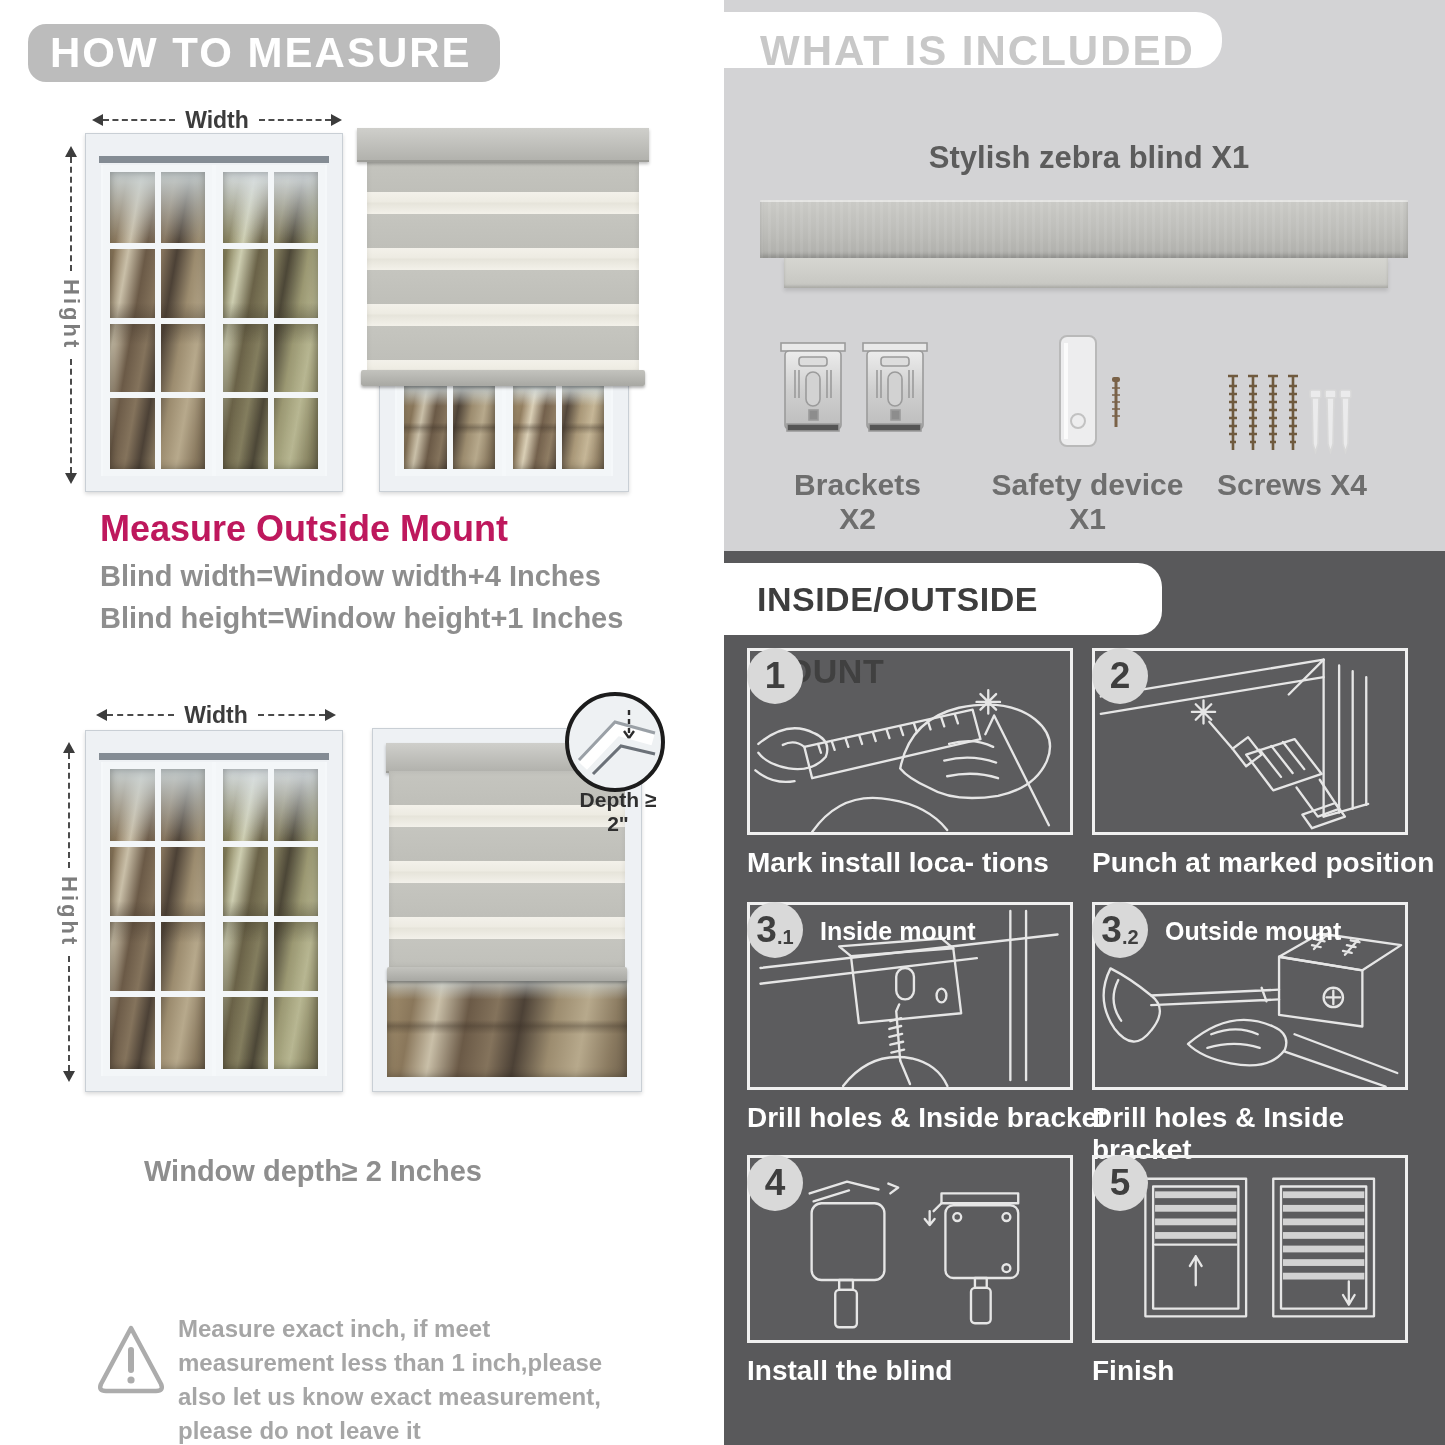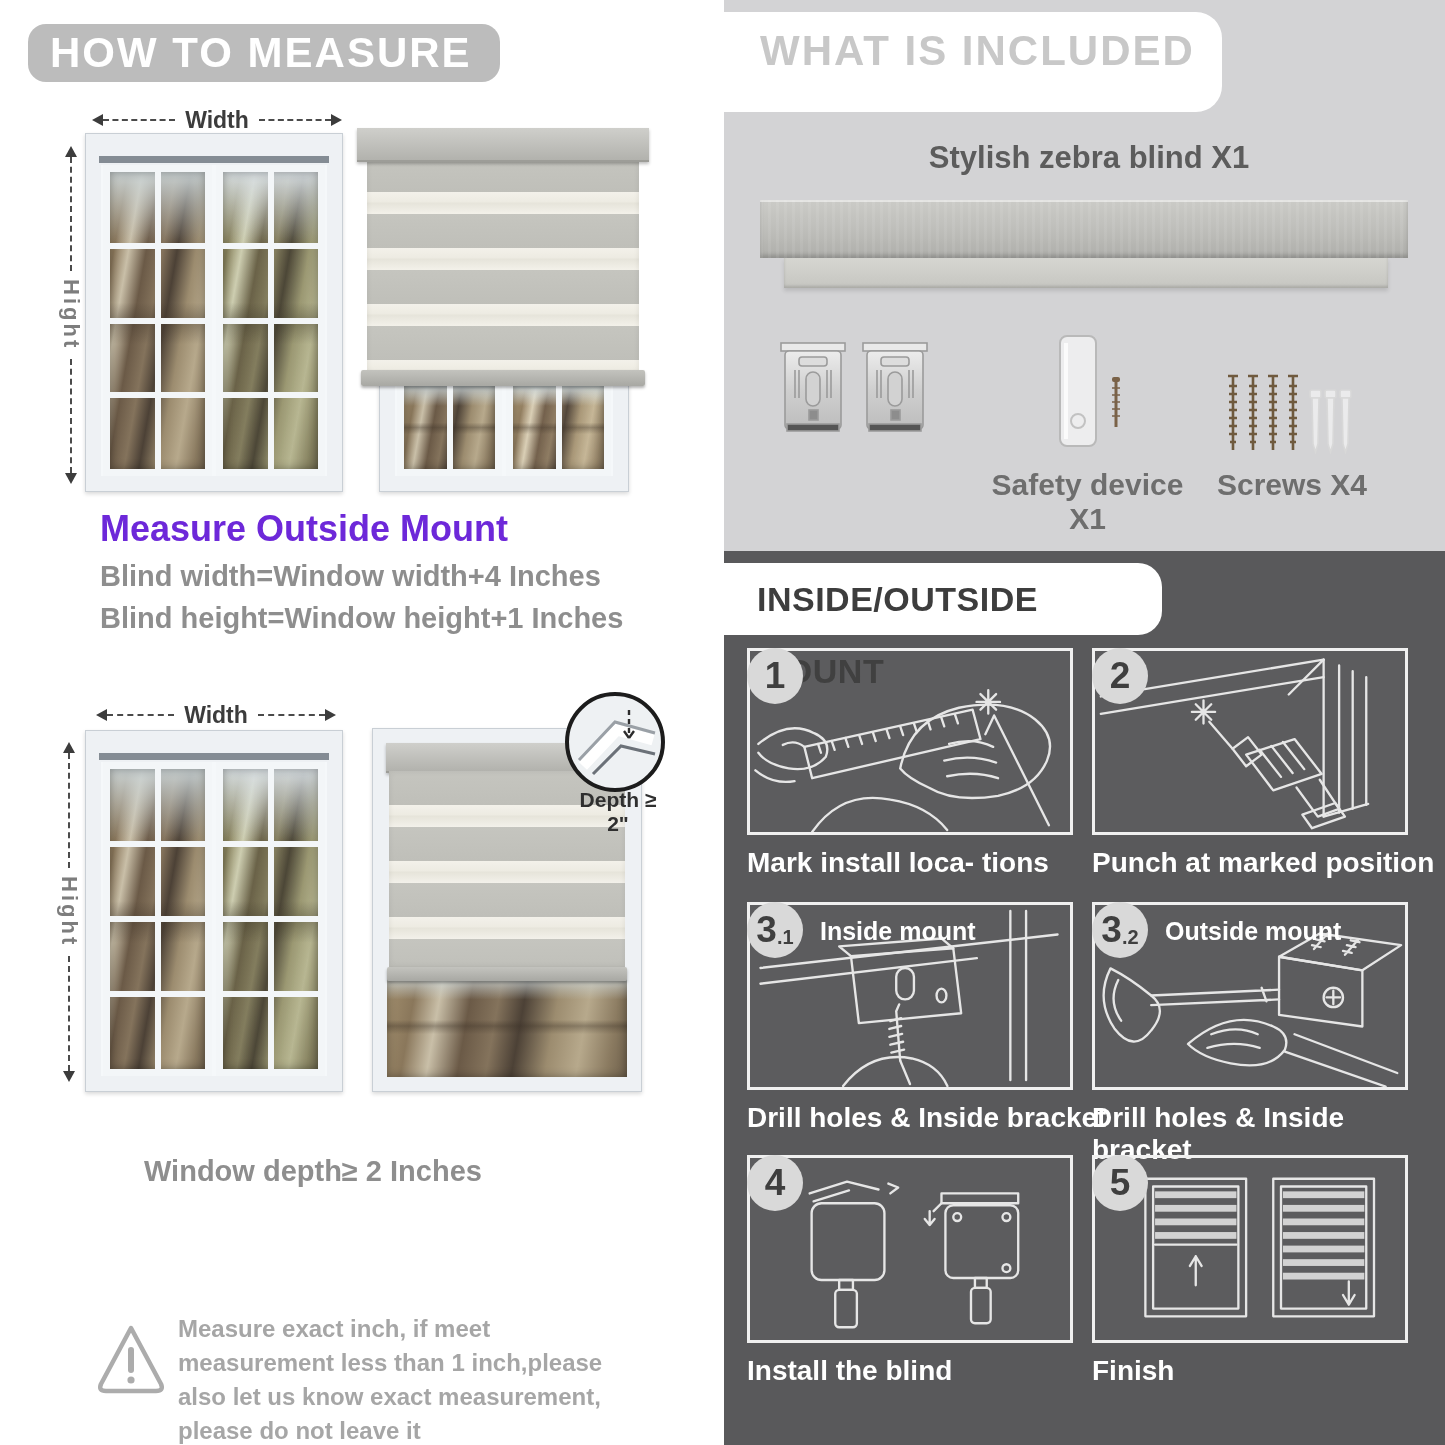--- a/index.html
+++ b/index.html
@@ -3,21 +3,21 @@
 <meta charset="utf-8">
 <style>
   html,body{margin:0;padding:0;background:#ffffff;}
   .canvas{position:relative;width:1445px;height:1445px;background:#ffffff;overflow:hidden;
           font-family:"Liberation Sans",sans-serif;}
   .abs{position:absolute;}
 
   
   .banner-left{left:28px;top:24px;width:472px;height:58px;background:#bcbcbc;border-radius:18px;
     color:#fff;font-size:42px;font-weight:700;letter-spacing:2px;line-height:58px;padding-left:22px;box-sizing:border-box;}
-  .sec-title{font-size:36px;font-weight:700;color:#6d28d9;}
+  .sec-title{font-size:36px;font-weight:700;color:#be185d;}
   .formula{font-size:29px;font-weight:700;color:#8e8e8e;}
 
   
   .win{background:#eef1f4;border:1px solid #c9cfd5;box-shadow:0 2px 4px rgba(0,0,0,.15);}
   .win .channel{position:absolute;top:22px;left:13px;right:13px;height:7px;background:#848c94;}
   .win .sashes{position:absolute;top:31px;left:15px;right:15px;bottom:15px;background:#f5f8fa;display:flex;}
   .sash{flex:1;position:relative;border:7px solid #f3f6f8;box-sizing:border-box;margin:0 2px;}
   .glass{position:absolute;inset:0;box-shadow:inset 0 0 10px rgba(0,0,0,.35);
     background:
       linear-gradient(180deg, rgba(203,212,214,.95) 0%, rgba(203,212,214,0) 24%),
@@ -47,21 +47,21 @@
   .ah-d{border-left:6px solid transparent;border-right:6px solid transparent;border-top:11px solid #3c3c3c;}
 
   .mag{border:4px solid #1c1c1c;border-radius:50%;background:#eef1f3;overflow:hidden;}
   .depth-label{font-size:21px;font-weight:700;color:#2f2f2f;}
 
   .warn-text{font-size:24px;font-weight:600;color:#a6a6a6;line-height:34px;}
 
   
   .panel-light{left:724px;top:0;width:721px;height:551px;background:#d3d3d5;}
   .panel-dark{left:724px;top:551px;width:721px;height:894px;background:#59595b;}
-  .banner-included{left:724px;top:12px;width:498px;height:100px;background:#ffffff;border-radius:0 26px 26px 0;
+  .banner-included{left:724px;top:12px;width:498px;height:56px;background:#ffffff;border-radius:0 26px 26px 0;
     color:#c8c8c8;font-size:42px;font-weight:700;letter-spacing:2px;line-height:78px;padding-left:36px;box-sizing:border-box;}
   .product-label{font-size:31px;font-weight:700;color:#5c5c5c;text-align:center;}
   .headrail{background:linear-gradient(180deg,#cbcbc7 0%,#bdbdb9 55%,#aeaeaa 100%);
     box-shadow:inset 0 2px 0 rgba(255,255,255,.5), inset 0 -3px 4px rgba(0,0,0,.18);}
   .headrail:after{content:"";position:absolute;inset:0;
     background:repeating-linear-gradient(90deg,rgba(255,255,255,.07) 0 3px,rgba(0,0,0,0) 3px 8px);}
   .underrail{background:linear-gradient(180deg,#d6d6d1,#c6c6c1);box-shadow:inset 0 -2px 3px rgba(0,0,0,.15),0 3px 4px rgba(0,0,0,.12);}
   .item-label{font-size:30px;font-weight:700;color:#6e6e6e;text-align:center;}
 
   .banner-mount{left:724px;top:563px;width:438px;height:72px;background:#ffffff;border-radius:0 24px 24px 0;
@@ -282,20 +282,21 @@
           <rect x="92" y="22" width="11" height="8" rx="2"></rect>
           <path d="M94 30 h7 l-1 46 l-2.5 8 l-2.5 -8 Z"></path>
         </g>
       <g transform="translate(30,0)">
           <rect x="92" y="22" width="11" height="8" rx="2"></rect>
           <path d="M94 30 h7 l-1 46 l-2.5 8 l-2.5 -8 Z"></path>
         </g>
     </g>
   </svg>
 
+  <div class="abs item-label" style="left:775px;top:468px;width:165px;">Brackets X2</div>
   <div class="abs item-label" style="left:980px;top:468px;width:215px;">Safety device X1</div>
   <div class="abs item-label" style="left:1212px;top:468px;width:160px;">Screws X4</div>
 
   <div class="abs panel-dark"></div>
 
   <div class="abs banner-mount"><span>INSIDE/OUTSIDE MOUNT</span></div>
 
   <div class="abs stepbox" style="left:747px;top:648px;width:326px;height:187px;">
     <svg class="stepart" viewBox="0 0 320 185">
       <g class="ln">

